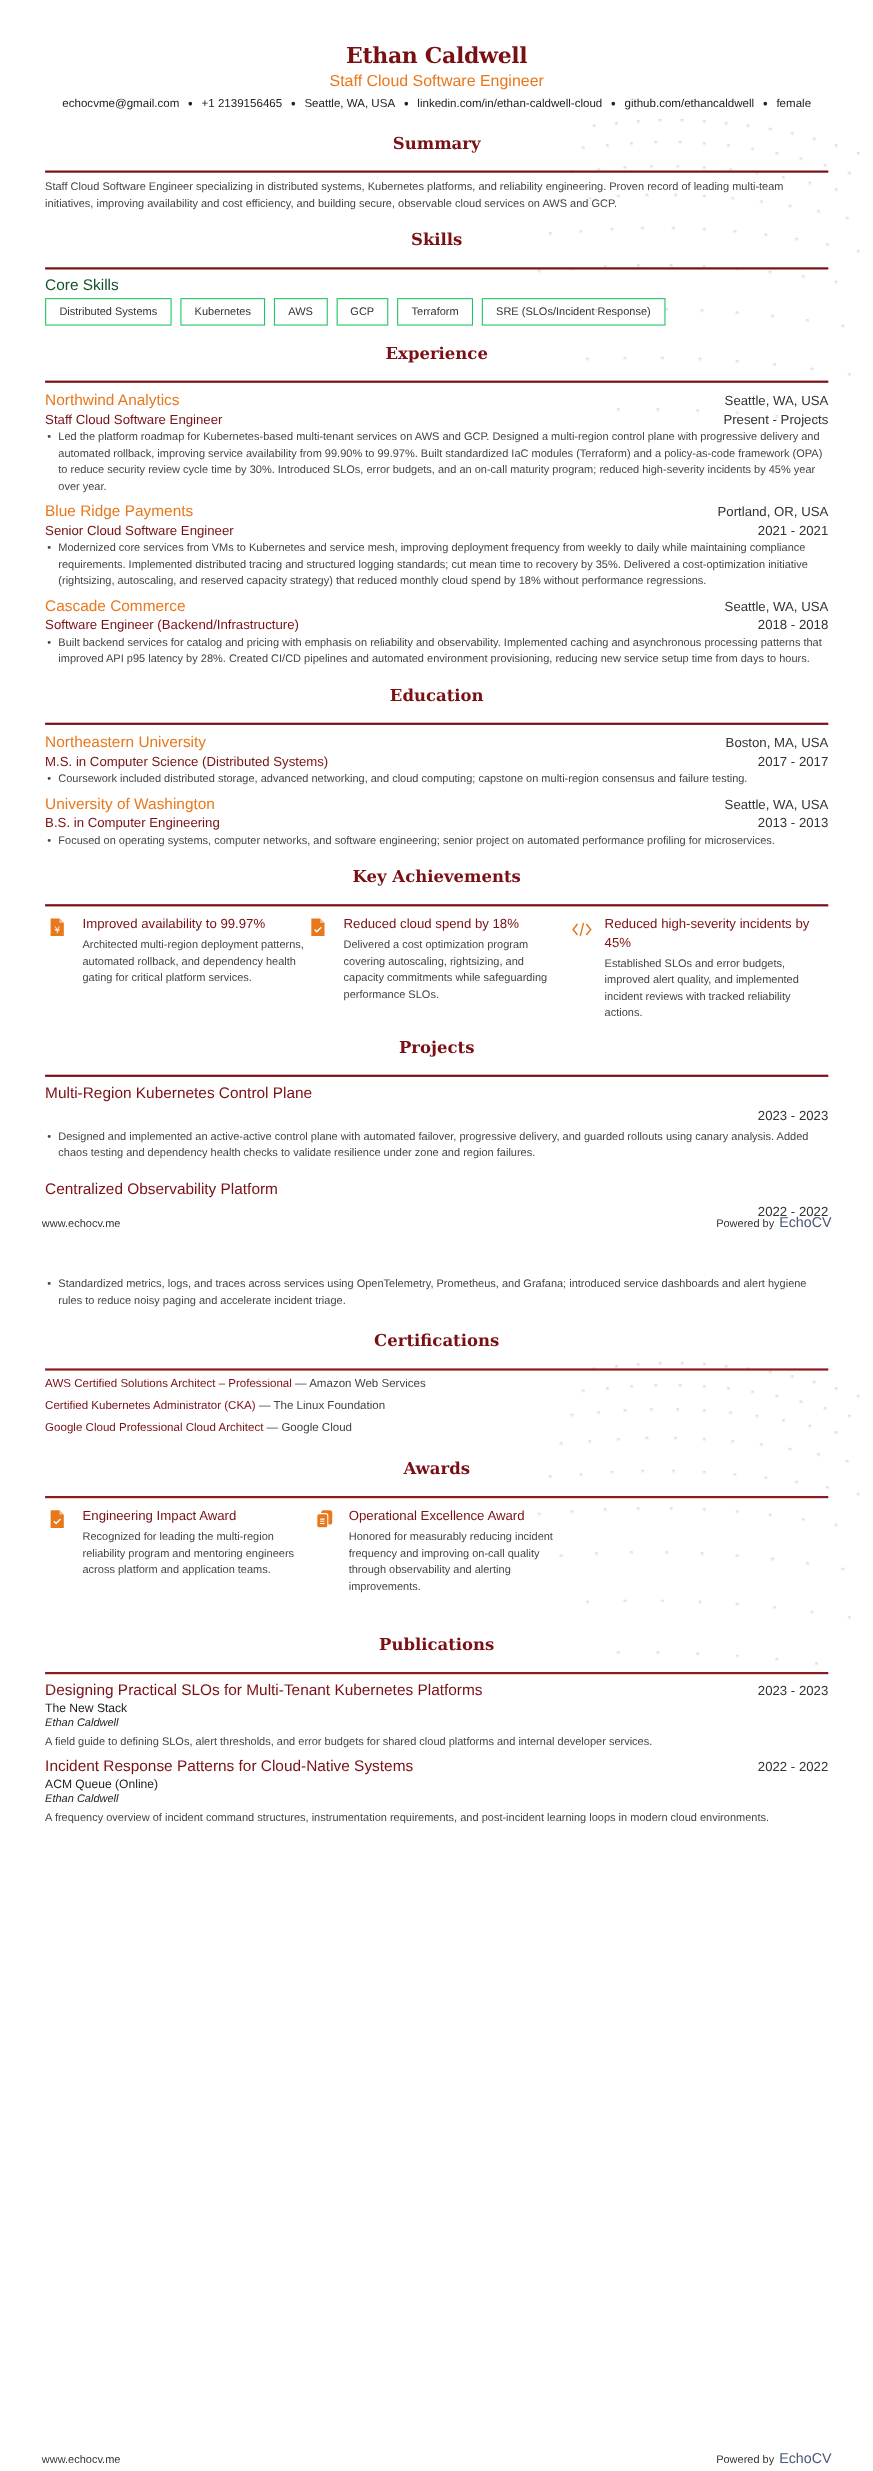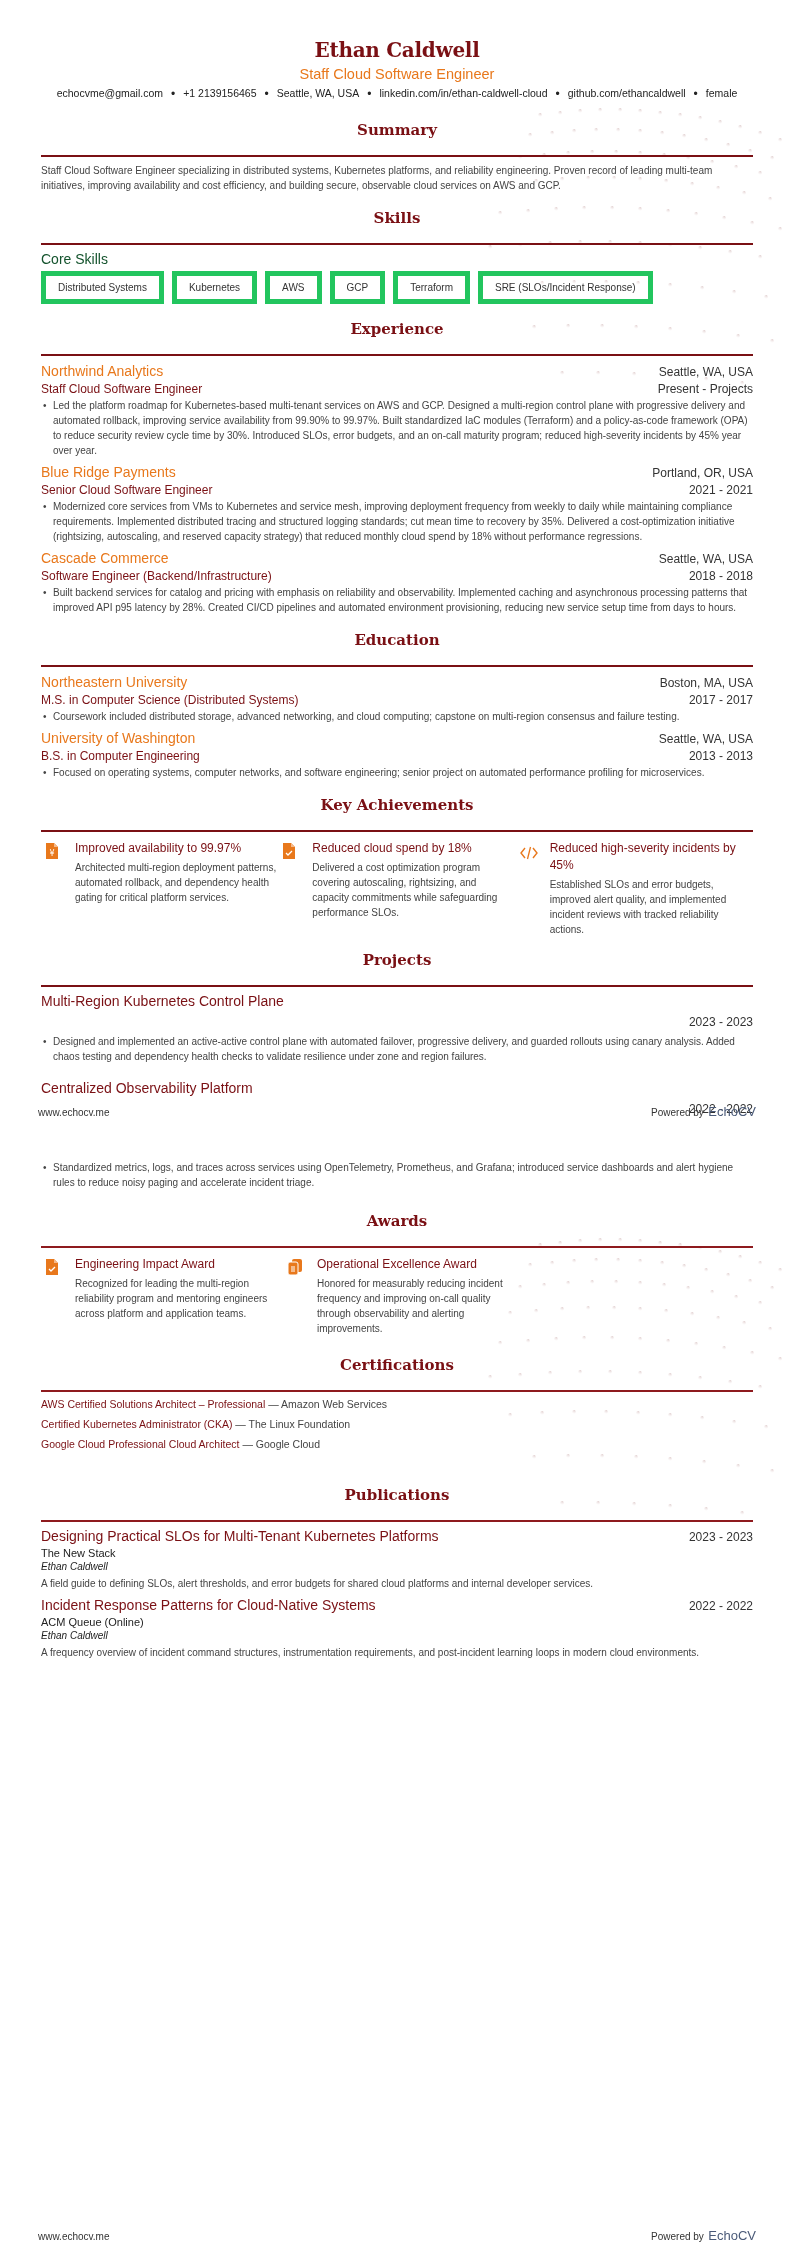--- a/index.html
+++ b/index.html
@@ -9,21 +9,21 @@
   .page { position: absolute; left: 0; width: 794px; }
   .content { padding: 0 41px 0 41px; position: relative; }
   .name { font-family: "DejaVu Serif", serif; font-weight: bold; color: #7a1014; font-size: 20px; text-align: center; letter-spacing: -0.3px; }
   .title { color: #e8781c; font-size: 14.5px; text-align: center; margin-top: 4px; font-family: "Liberation Sans", sans-serif; }
   .contacts { text-align: center; font-size: 10.5px; color: #222; margin-top: 5px; }
   .contacts span.dot { display: inline-block; margin: 0 8px; font-size: 12px; vertical-align: -1px; }
   .section-title { font-family: "DejaVu Serif", serif; color: #7a1014; font-size: 15px; text-align: center; padding-bottom: 16px; border-bottom: 2.5px solid #7a1014; }
   .para { font-size: 10px; color: #444; line-height: 15px; }
   .skills-label { font-size: 14px; color: #14532d; margin-top: 6px; }
   .chips { display: flex; gap: 8px; margin-top: 4px; }
-  .chip { border: 5px solid #22c55e; font-size: 10px; color: #333; padding: 6px 12px; line-height: 11px; }
+  .chip { border: 1px solid #22c55e; font-size: 10px; color: #333; padding: 6px 12px; line-height: 11px; }
   .row { display: flex; justify-content: space-between; align-items: baseline; }
   .org { color: #e8781c; font-size: 14px; }
   .role { color: #7a1014; font-size: 12px; }
   .meta { color: #333; font-size: 12px; }
   .bullet { display: flex; font-size: 10px; color: #444; line-height: 15px; margin-top: 2px; }
   .bullet .b { width: 12px; flex: none; padding-left: 2px; }
   .ach-grid { display: flex; margin-top: 8px; }
   .ach { width: 242px; display: flex; }
   .ach .ic { width: 34px; flex: none; padding-top: 2px; padding-left: 4px; }
   .ach .t { color: #7a1014; font-size: 12px; line-height: 17px; }
@@ -433,20 +433,27 @@
   </div>
 </div>
 
 <div class="page" style="top:1158px;">
   <div class="content">
     <div class="bullet">
         <span class="b">•</span>
         <span>Standardized metrics, logs, and traces across services using OpenTelemetry, Prometheus, and Grafana; introduced service dashboards and alert hygiene rules to reduce noisy paging and accelerate incident triage.</span>
       </div>
 
+    <section style="margin-top:20px;">
+      <h2 class="section-title" style="border-bottom-color:#8e1a1e;">Certifications</h2>
+      <div class="cert" style="margin-top:6px;"><span class="cn">AWS Certified Solutions Architect – Professional</span> <span class="sep">—</span> <span class="sep">Amazon Web Services</span></div>
+      <div class="cert"><span class="cn">Certified Kubernetes Administrator (CKA)</span> <span class="sep">—</span> <span class="sep">The Linux Foundation</span></div>
+      <div class="cert"><span class="cn">Google Cloud Professional Cloud Architect</span> <span class="sep">—</span> <span class="sep">Google Cloud</span></div>
+    </section>
+
     <section style="margin-top:22px;">
       <h2 class="section-title" style="border-bottom-color:#8e1a1e;">Awards</h2>
       <div class="ach-grid">
         <div class="ach">
           <div class="ic">
             <svg width="14" height="18" viewBox="0 0 14 18">
                 <path d="M1 1 H9 L13 5 V17 H1 Z" fill="#e8781c"></path>
                 <path d="M9 1 V5 H13" fill="#f5b98a"></path>
                 <path d="M4 11 L6 13 L10 9" stroke="#fff" stroke-width="1.3" fill="none"></path>
               </svg>
@@ -465,27 +472,20 @@
               </svg>
           </div>
           <div>
             <div class="t">Operational Excellence Award</div>
             <div class="d">Honored for measurably reducing incident frequency and improving on-call quality through observability and alerting improvements.</div>
           </div>
         </div>
       </div>
     </section>
 
-    <section style="margin-top:20px;">
-      <h2 class="section-title" style="border-bottom-color:#8e1a1e;">Certifications</h2>
-      <div class="cert" style="margin-top:6px;"><span class="cn">AWS Certified Solutions Architect – Professional</span> <span class="sep">—</span> <span class="sep">Amazon Web Services</span></div>
-      <div class="cert"><span class="cn">Certified Kubernetes Administrator (CKA)</span> <span class="sep">—</span> <span class="sep">The Linux Foundation</span></div>
-      <div class="cert"><span class="cn">Google Cloud Professional Cloud Architect</span> <span class="sep">—</span> <span class="sep">Google Cloud</span></div>
-    </section>
-
     <section style="margin-top:36px;">
       <h2 class="section-title" style="border-bottom-color:#8e1a1e;">Publications</h2>
 
       <div style="margin-top:6px;">
         <div class="row">
             <span class="pub-title">Designing Practical SLOs for Multi-Tenant Kubernetes Platforms</span>
             <span class="meta">2023 - 2023</span>
           </div>
         <div class="pub-pub">The New Stack</div>
         <div class="pub-auth">Ethan Caldwell</div>

